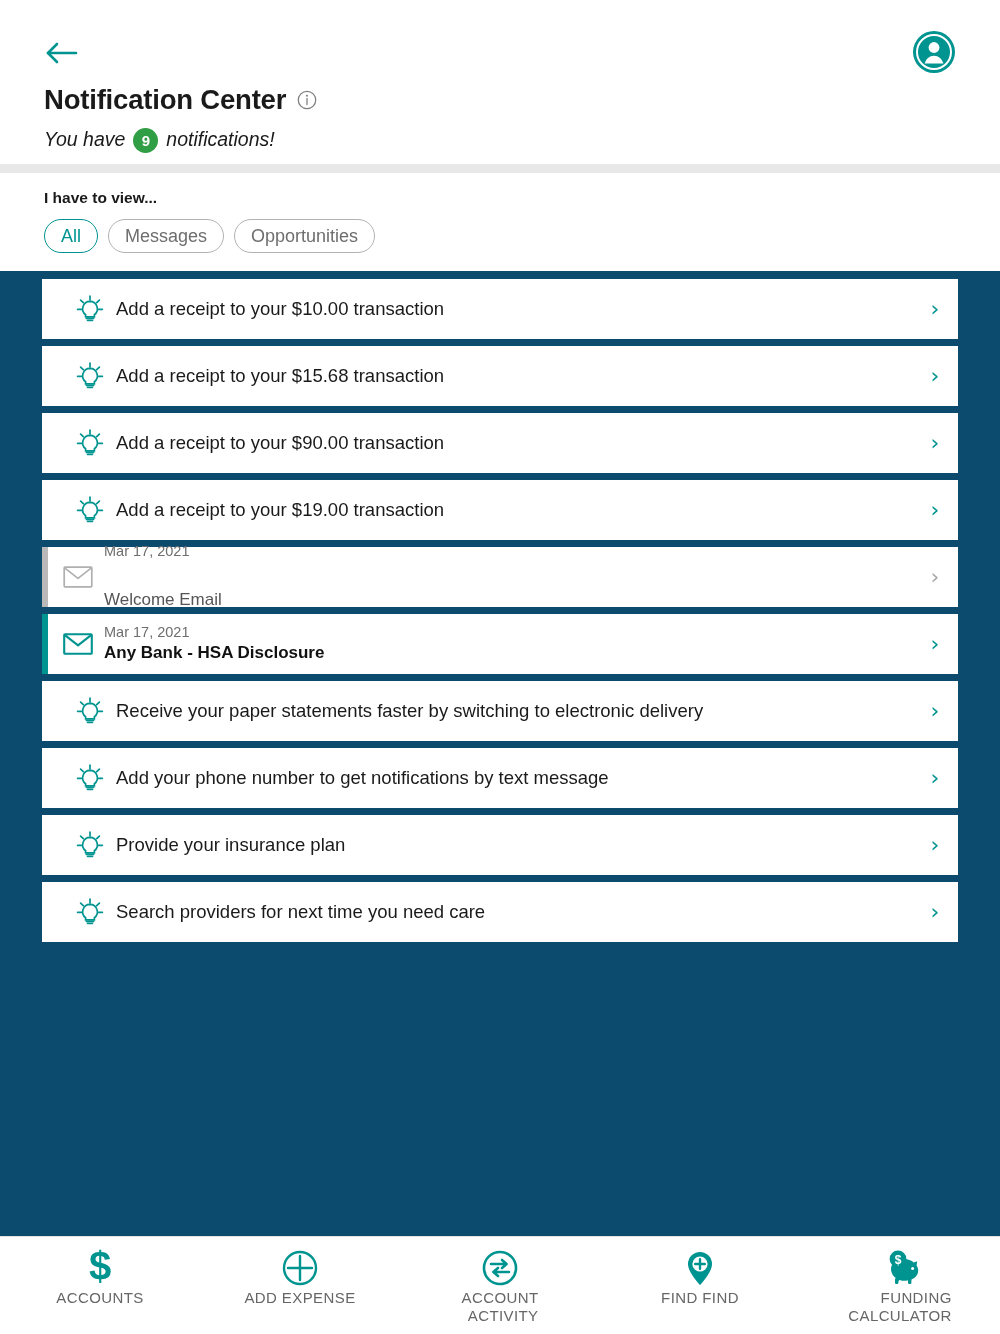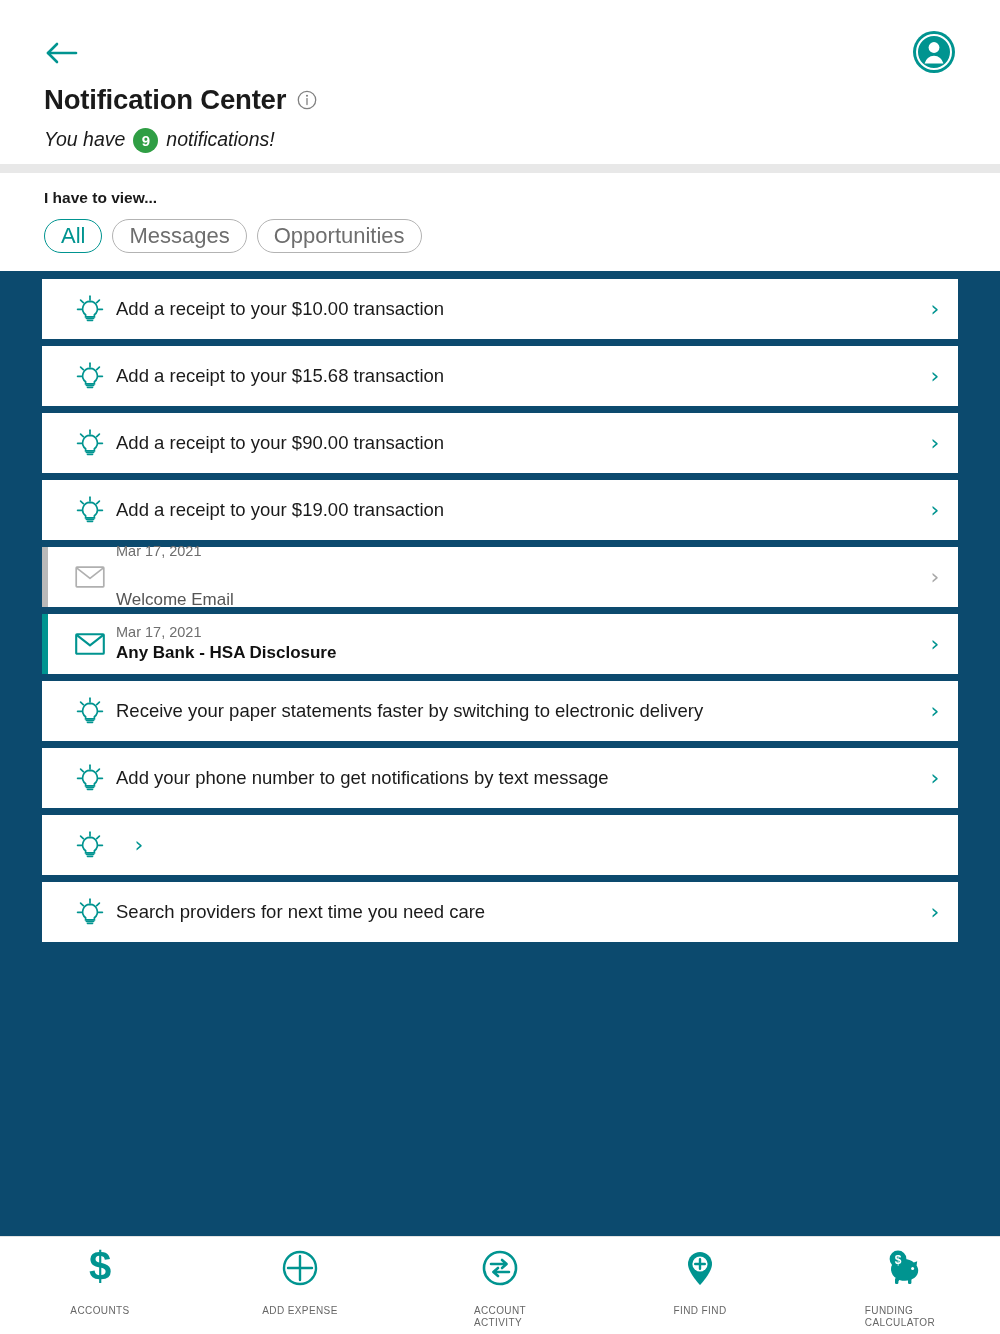--- a/index.html
+++ b/index.html
@@ -99,21 +99,21 @@
     margin-bottom: 12px;
   }
   .chips { display: flex; gap: 10px; }
   .chip {
     border-radius: 18px;
     height: 29px;
     padding: 16px 16px;
     display: flex;
     align-items: center;
     justify-content: center;
-    font-size: 22px;
+    font-size: 18px;
     cursor: pointer;
     background: #fff;
     border: 1.6px solid #b3b3b3;
     color: #6e6e6e;
   }
   .chip.selected {
     border-color: #009490;
     color: #009490;
   }
 
@@ -124,21 +124,21 @@
   .card {
     position: relative;
     background: #fff;
     height: 60px;
     margin-bottom: 7px;
     display: flex;
     align-items: center;
     cursor: pointer;
   }
   .card.opportunity { padding-left: 22px; }
-  .card.message { padding-left: 22px; }
+  .card.message { padding-left: 10px; }
   .accent {
     position: absolute;
     left: 0; top: 0; bottom: 0;
     width: 6px;
   }
   .accent.read { background: #b9b9b9; }
   .accent.unread { background: #009490; }
 
   .card-icon {
     width: 52px;
@@ -195,25 +195,25 @@
     padding-top: 10px;
     cursor: pointer;
   }
   .nav-icon {
     height: 42px;
     display: flex;
     align-items: center;
     justify-content: center;
   }
   .nav-label {
-    margin-top: 16px;
-    font-size: 10px;
+    margin-top: 0;
+    font-size: 15px;
     letter-spacing: 0.4px;
     color: #666;
-    text-align: left;
+    text-align: right;
     line-height: 1.22;
     white-space: pre-line;
   }
 </style>
 </head>
 <body>
 
 <div class="screen">
 
   <div class="header">
@@ -417,20 +417,23 @@
               <path d="M15 3.2 V7"></path>
               <path d="M5.6 7.1 L8.3 9.6"></path>
               <path d="M24.4 7.1 L21.7 9.6"></path>
               <path d="M2.6 16.3 H6.4"></path>
               <path d="M27.4 16.3 H23.6"></path>
             </g>
             <path d="M15 8.4 a7.4 7.4 0 0 0 -4.4 13.3 v2.1 h8.8 v-2.1 A7.4 7.4 0 0 0 15 8.4 Z" fill="none" stroke="#009490" stroke-width="1.7"></path>
             <path d="M11.4 25.3 H18.6" stroke="#009490" stroke-width="1.7" stroke-linecap="round"></path>
             <path d="M12.5 27.3 H17.5" stroke="#009490" stroke-width="1.7" stroke-linecap="round"></path>
           </svg>
+        </div>
+        <div class="card-body">
+          <div class="opp-text">Provide your insurance plan</div>
         </div>
         <div class="chevron teal">›</div>
       </div>
       <div class="card opportunity">
         <div class="card-icon">
           <svg width="30" height="32" viewBox="0 0 30 32">
             <g stroke="#009490" stroke-width="1.7" fill="none" stroke-linecap="round">
               <path d="M15 3.2 V7"></path>
               <path d="M5.6 7.1 L8.3 9.6"></path>
               <path d="M24.4 7.1 L21.7 9.6"></path>

